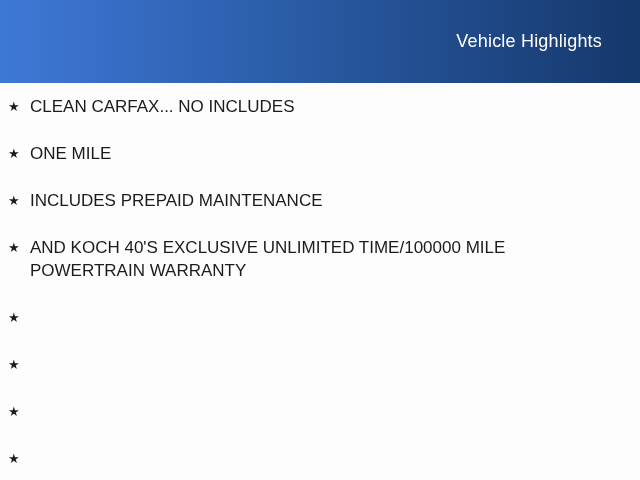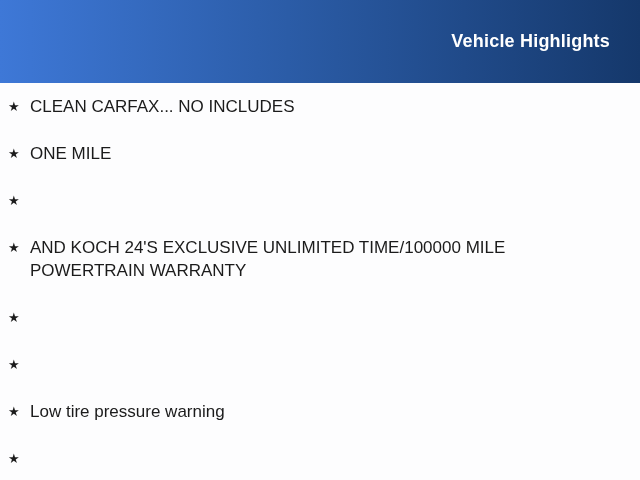--- a/index.html
+++ b/index.html
@@ -16,24 +16,24 @@
   .header {
     height: 83px;
     background: linear-gradient(90deg, #3e78d7 0%, #2b5ca7 45%, #15386b 100%);
     display: flex;
     align-items: center;
     justify-content: flex-end;
     padding-right: 30px;
     box-sizing: border-box;
   }
   .header-title {
-    margin: 0;
+    margin: 8px;
     color: #ffffff;
     font-size: 18px;
-    font-weight: 700;
+    font-weight: 400;
     letter-spacing: 0.2px;
   }
   .highlights {
     list-style: none;
     margin: 0;
     padding: 12px 10px 0 8px;
   }
   .item {
     display: flex;
     align-items: flex-start;
@@ -66,31 +66,31 @@
   <li class="item">
     <span class="star">★</span>
     <span class="label">CLEAN CARFAX... NO INCLUDES</span>
   </li>
   <li class="item">
     <span class="star">★</span>
     <span class="label">ONE MILE</span>
   </li>
   <li class="item">
     <span class="star">★</span>
+    <span class="label">INCLUDES PREPAID MAINTENANCE</span>
   </li>
   <li class="item">
     <span class="star">★</span>
-    <span class="label">AND KOCH 24'S EXCLUSIVE UNLIMITED TIME/100000 MILE POWERTRAIN WARRANTY</span>
+    <span class="label">AND KOCH 40'S EXCLUSIVE UNLIMITED TIME/100000 MILE POWERTRAIN WARRANTY</span>
   </li>
   <li class="item">
     <span class="star">★</span>
   </li>
   <li class="item">
     <span class="star">★</span>
   </li>
   <li class="item">
     <span class="star">★</span>
-    <span class="label">Low tire pressure warning</span>
   </li>
   <li class="item">
     <span class="star">★</span>
   </li>
 </ul>
 
 </body></html>

